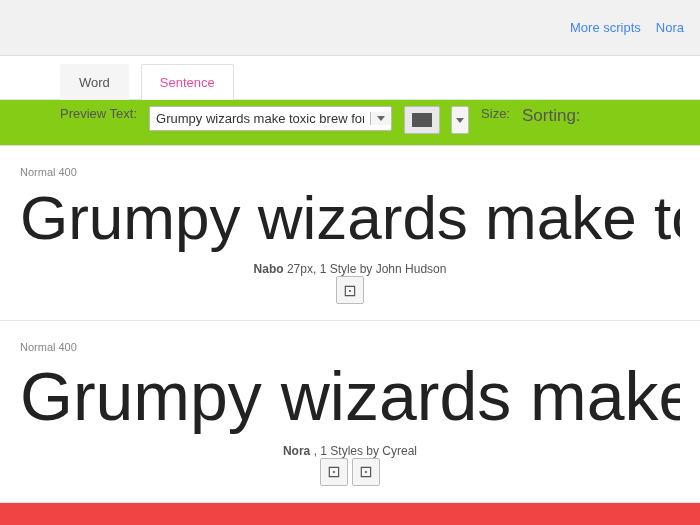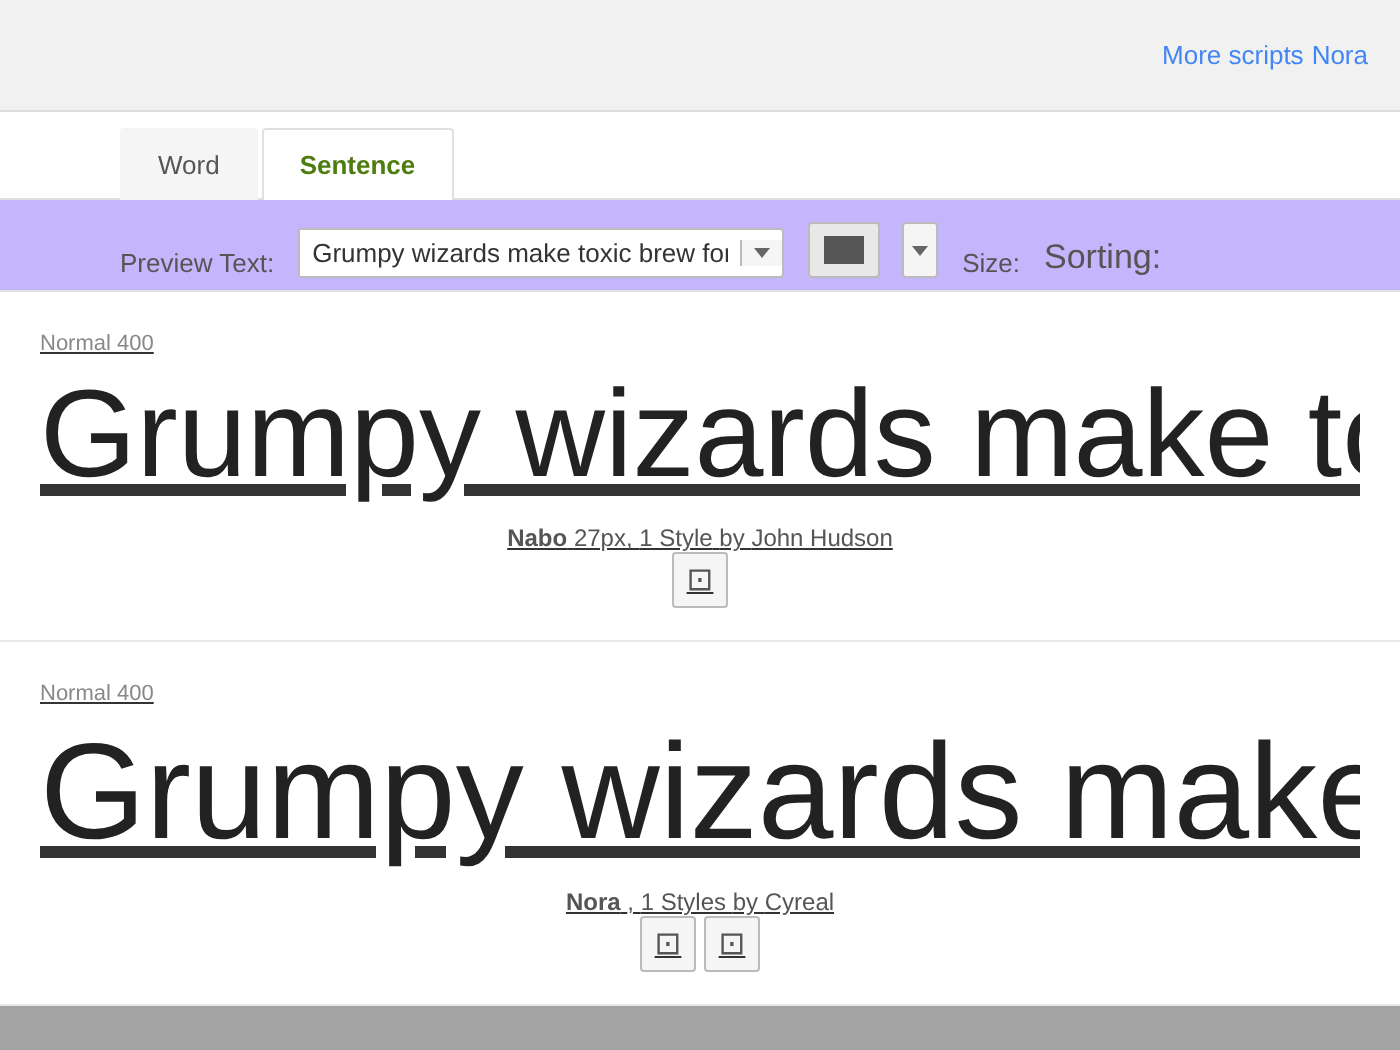--- a/index.html
+++ b/index.html
@@ -19,21 +19,21 @@
       background: #f1f1f1;
       height: 56px;
       display: flex;
       align-items: center;
       justify-content: flex-end;
       padding: 0 16px;
       border-bottom: 1px solid #ddd;
     }
     .top-nav-links {
       display: flex;
-      gap: 4px;
+      gap: 15px;
       align-items: center;
       margin-left: 12px;
     }
     .top-nav-links a {
       color: #4285f4;
       text-decoration: none;
       font-size: 13px;
     }
 
     
@@ -55,30 +55,31 @@
       margin-right: 2px;
       background: #f5f5f5;
       position: relative;
       top: 1px;
       border-radius: 2px 2px 0 0;
     }
     .tab.active {
       background: #fff;
       border-color: #e0e0e0;
       border-bottom-color: #fff;
-      color: #4d7c0f;
-      font-weight: bold;
+      color: #ec4899;
+      font-weight: normal;
+      margin-left: 10px;
     }
 
     
     .toolbar {
-      background: #c4b5fd;
+      background: #84cc16;
       border-bottom: 1px solid #e0e0e0;
       display: flex;
-      align-items: flex-end;
+      align-items: flex-start;
       padding: 6px 8px 6px 60px;
       gap: 12px;
       height: 46px;
     }
     .toolbar-label {
       font-size: 13px;
       color: #555;
       white-space: nowrap;
     }
     .toolbar-input-group {
@@ -174,24 +175,23 @@
     }
 
     .sorting-label {
       font-size: 17px;
       color: #555;
       white-space: nowrap;
     }
 
     
     .content {
-      background: #a3a3a3;
+      background: #ef4444;
       overflow-y: auto;
       height: calc(525px - 56px - 44px - 46px);
-      text-decoration: underline;
     }
 
     
     .font-card {
       border-bottom: 1px solid #e8e8e8;
       padding: 20px 20px 16px 20px;
       background: #fff;
       position: relative;
     }
 

